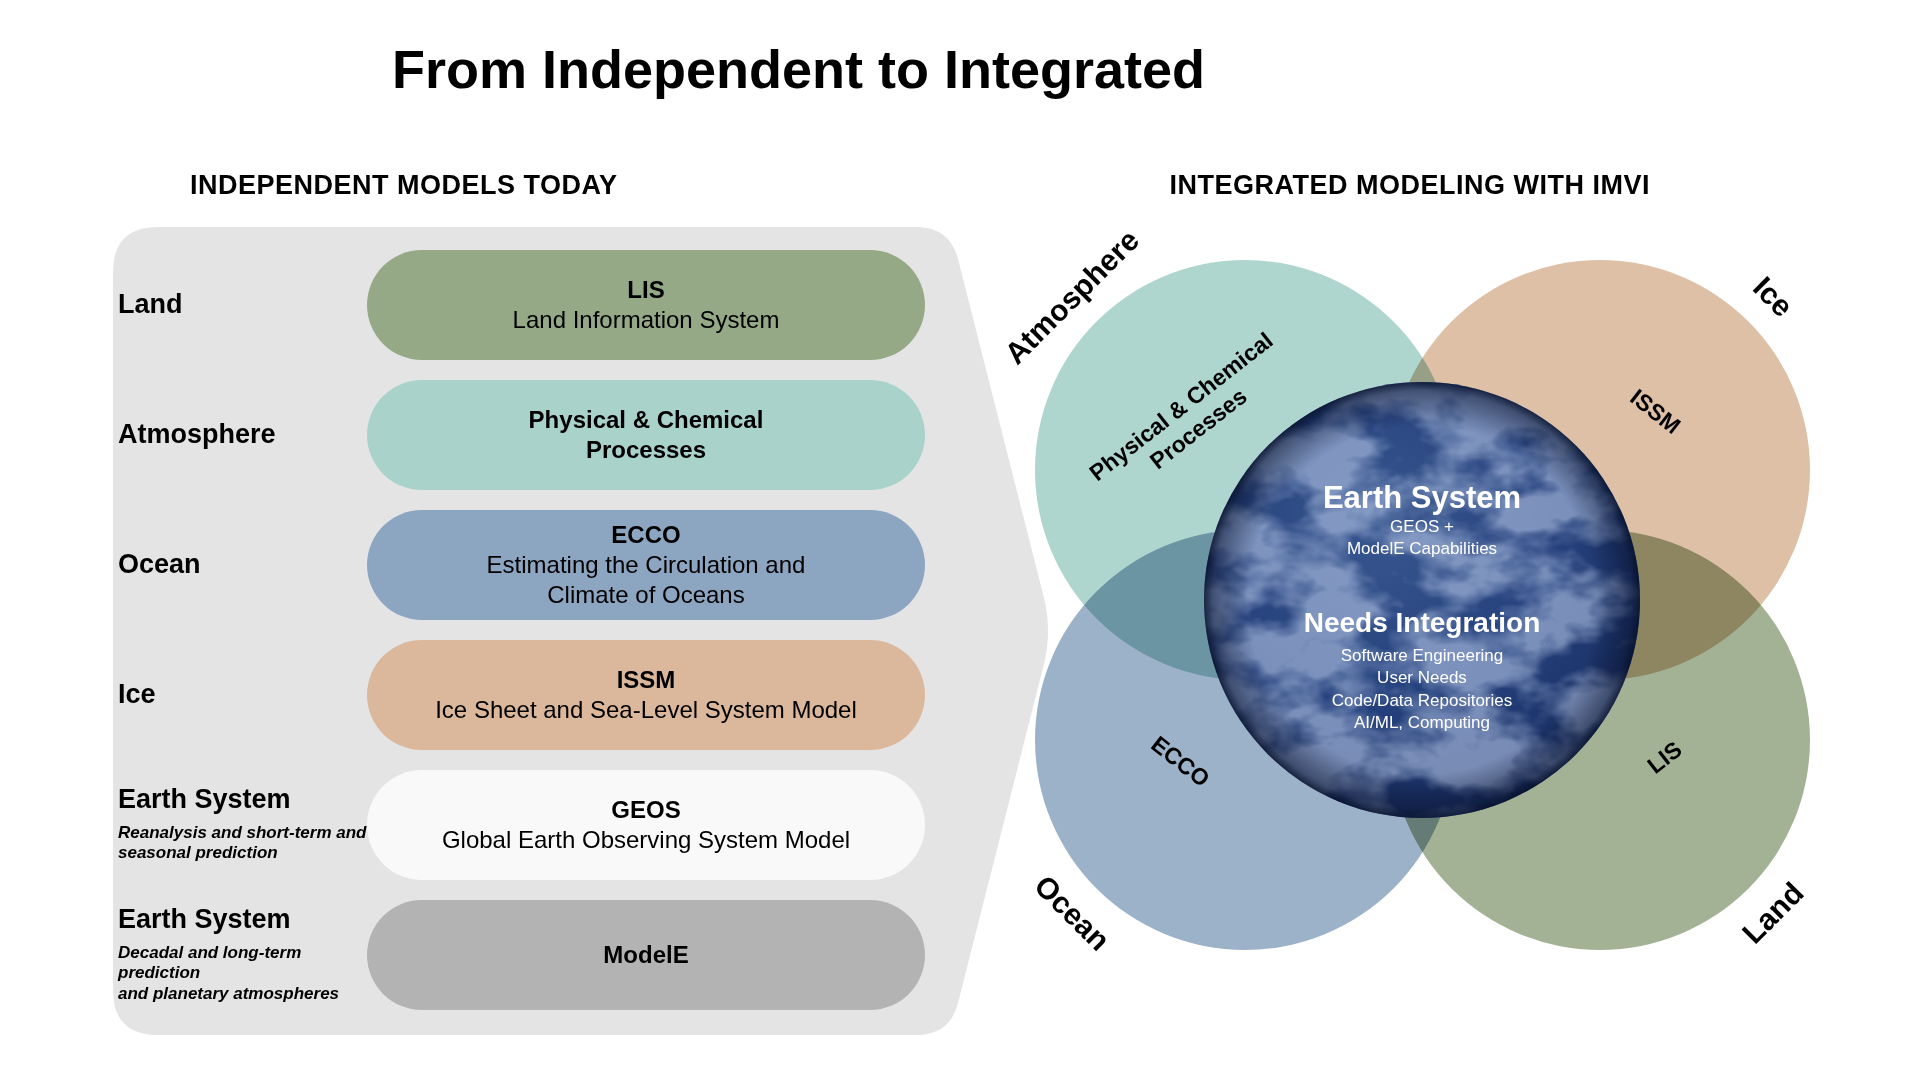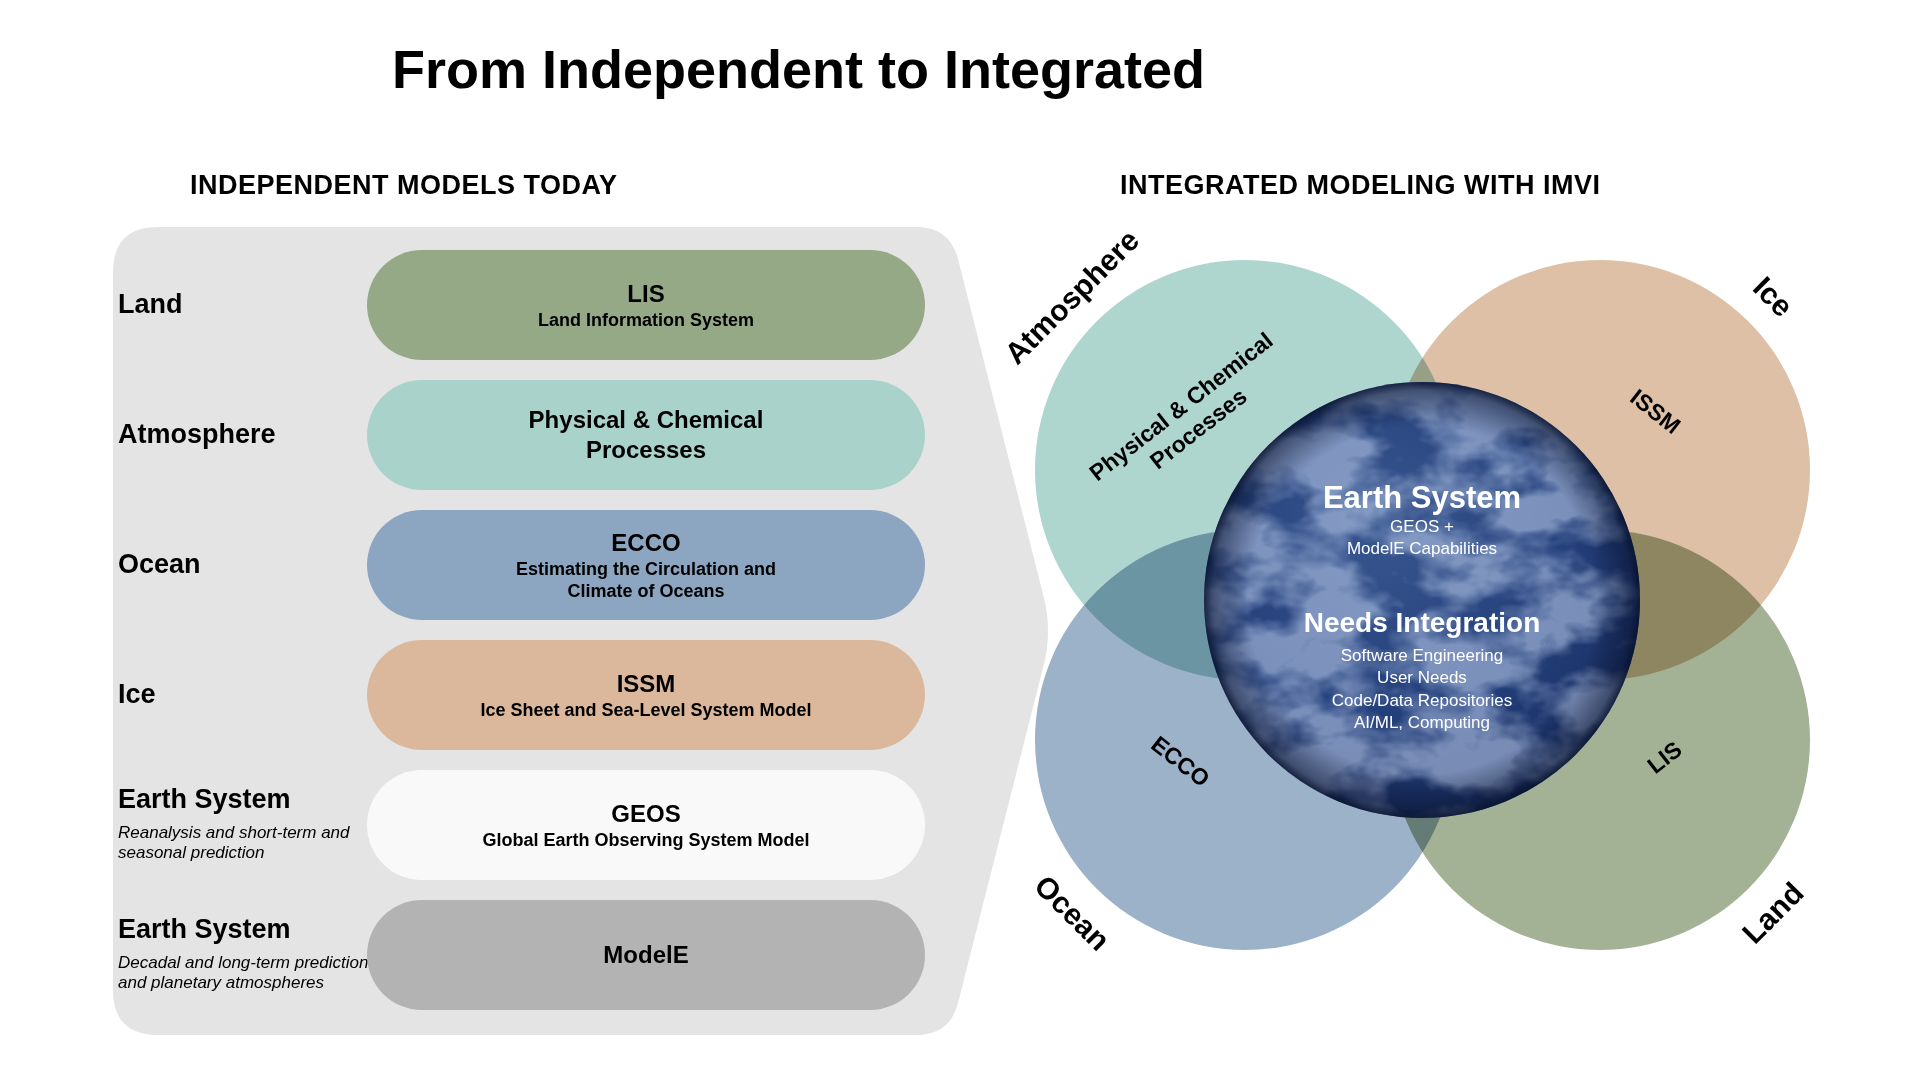--- a/index.html
+++ b/index.html
@@ -8,36 +8,36 @@
     font-family:"Liberation Sans","DejaVu Sans",sans-serif;color:#000;
   }
   .abs{position:absolute;}
   
   .main-title{
     left:16px;top:38px;width:1565px;text-align:center;
     font-size:54px;font-weight:bold;letter-spacing:0px;
   }
   .col-heading{font-size:27px;font-weight:bold;letter-spacing:0.5px;white-space:nowrap;}
   #left-heading{left:190px;top:170px;width:390px;text-align:center;}
-  #right-heading{left:1120px;top:170px;width:530px;text-align:left;}
+  #right-heading{left:1120px;top:170px;width:530px;text-align:right;}
   
   #panel-svg{left:0;top:0;width:1921px;height:1081px;pointer-events:none;}
   .row-label{
     left:118px;width:260px;transform:translateY(-50%);
     font-size:27px;font-weight:bold;line-height:1.1;
   }
-  .row-note{font-size:17px;font-weight:normal;font-style:italic;line-height:1.22;margin-top:8px;}
+  .row-note{font-size:17px;font-weight:bold;font-style:italic;line-height:1.22;margin-top:8px;}
   .row-note div:empty{display:none;}
   .pill{
     left:367px;width:558px;height:110px;border-radius:55px;
     display:flex;flex-direction:column;align-items:center;justify-content:center;
     text-align:center;line-height:1.25;
   }
   .pill-title{font-size:24px;font-weight:bold;}
-  .pill-sub{font-size:18px;font-weight:bold;}
+  .pill-sub{font-size:24px;font-weight:normal;}
   .pill-sub:empty,.pill-title2:empty{display:none;}
   .pill-title2{font-size:24px;font-weight:bold;}
   
   #venn{left:1005px;top:240px;width:860px;height:740px;isolation:isolate;}
   .vcircle{
     position:absolute;width:420px;height:420px;border-radius:50%;
     mix-blend-mode:multiply;
   }
   #circle-atmosphere{left:30px;top:20px;}
   #circle-ice{left:385px;top:20px;}

